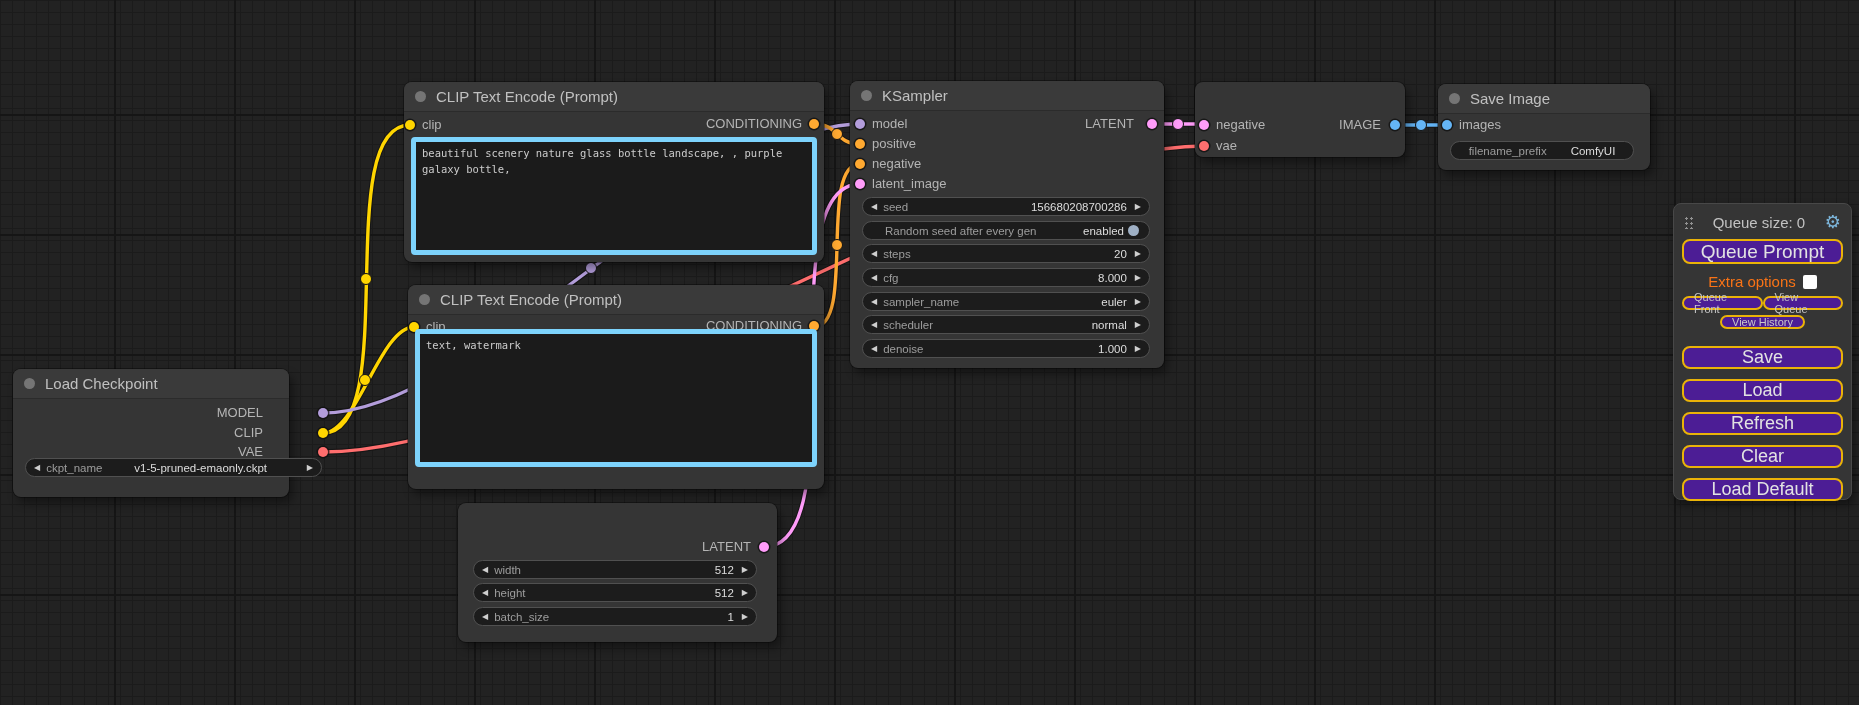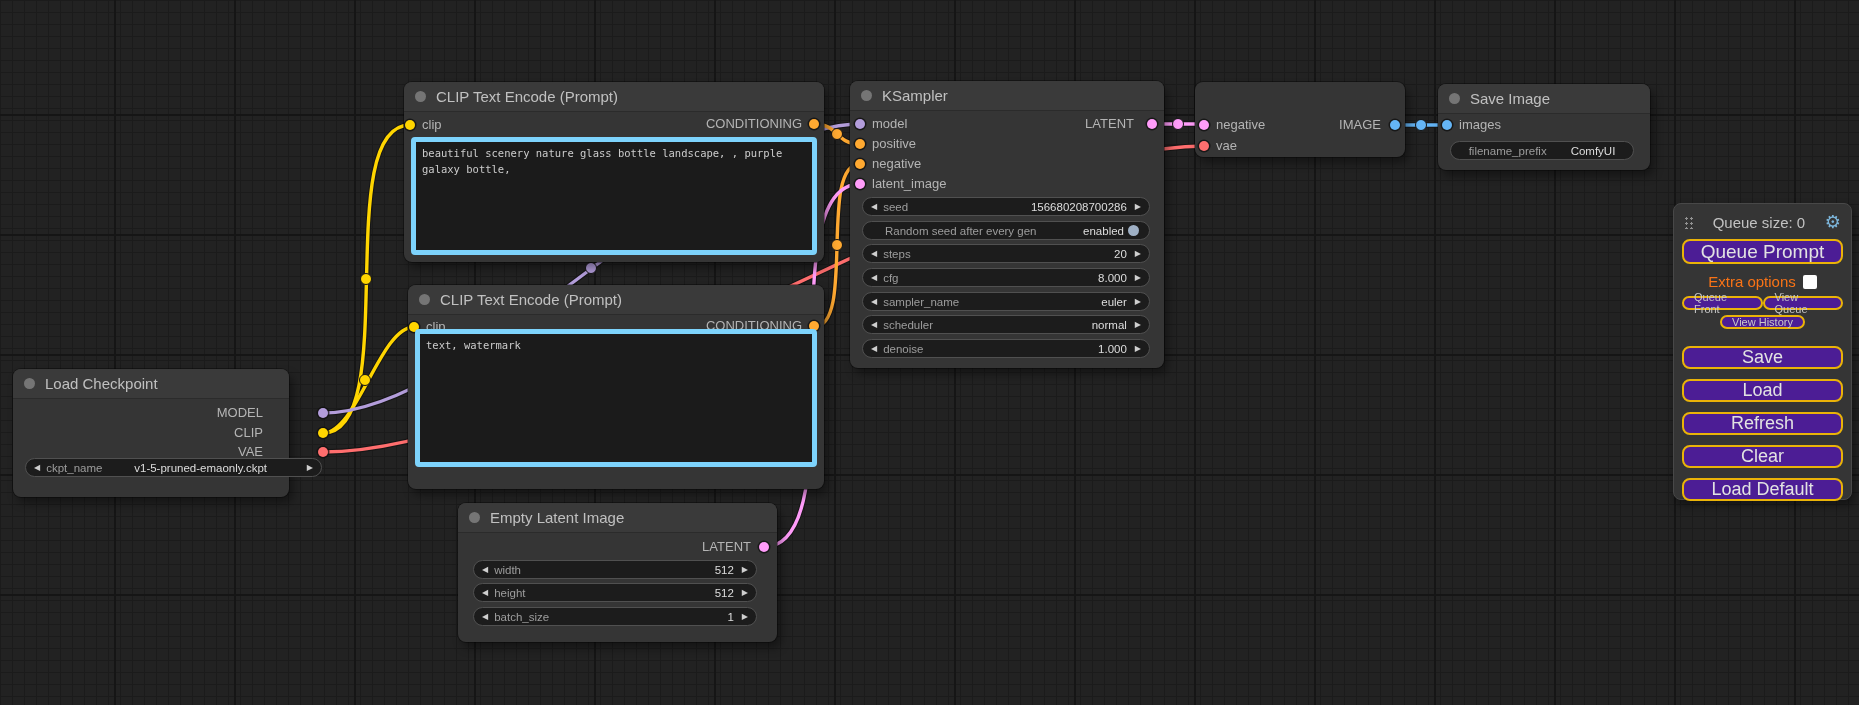--- a/index.html
+++ b/index.html
@@ -240,24 +240,20 @@
     </div>
     <span class="slot-dot" style="left:4px; top:36px; background:#64B5F6;"></span>
     <span class="slot-label" style="left:21px; top:33px;">images</span>
     <div class="widget" style="left:12px; top:57px; width:184px; justify-content:center; gap:24px;">
       <span>filename_prefix</span>
       <span style="color:#dddddd;">ComfyUI</span>
     </div>
   </div>
 
   <div class="node" style="left:458px; top:503px; width:319px; height:139px;">
-    <div class="ntitle">
-      <span class="tdot"></span>
-      <span>Empty Latent Image</span>
-    </div>
     <span class="slot-label right" style="right:26px; top:36px;">LATENT</span>
     <span class="slot-dot" style="left:301px; top:39px; background:#FF9CF9;"></span>
 
     <div class="widget" style="left:15px; top:57px; width:284px;">
       <span class="warr">◀</span>
       <span class="wname">width</span>
       <span class="wval">512</span>
       <span class="warr">▶</span>
     </div>
     <div class="widget" style="left:15px; top:80px; width:284px;">

